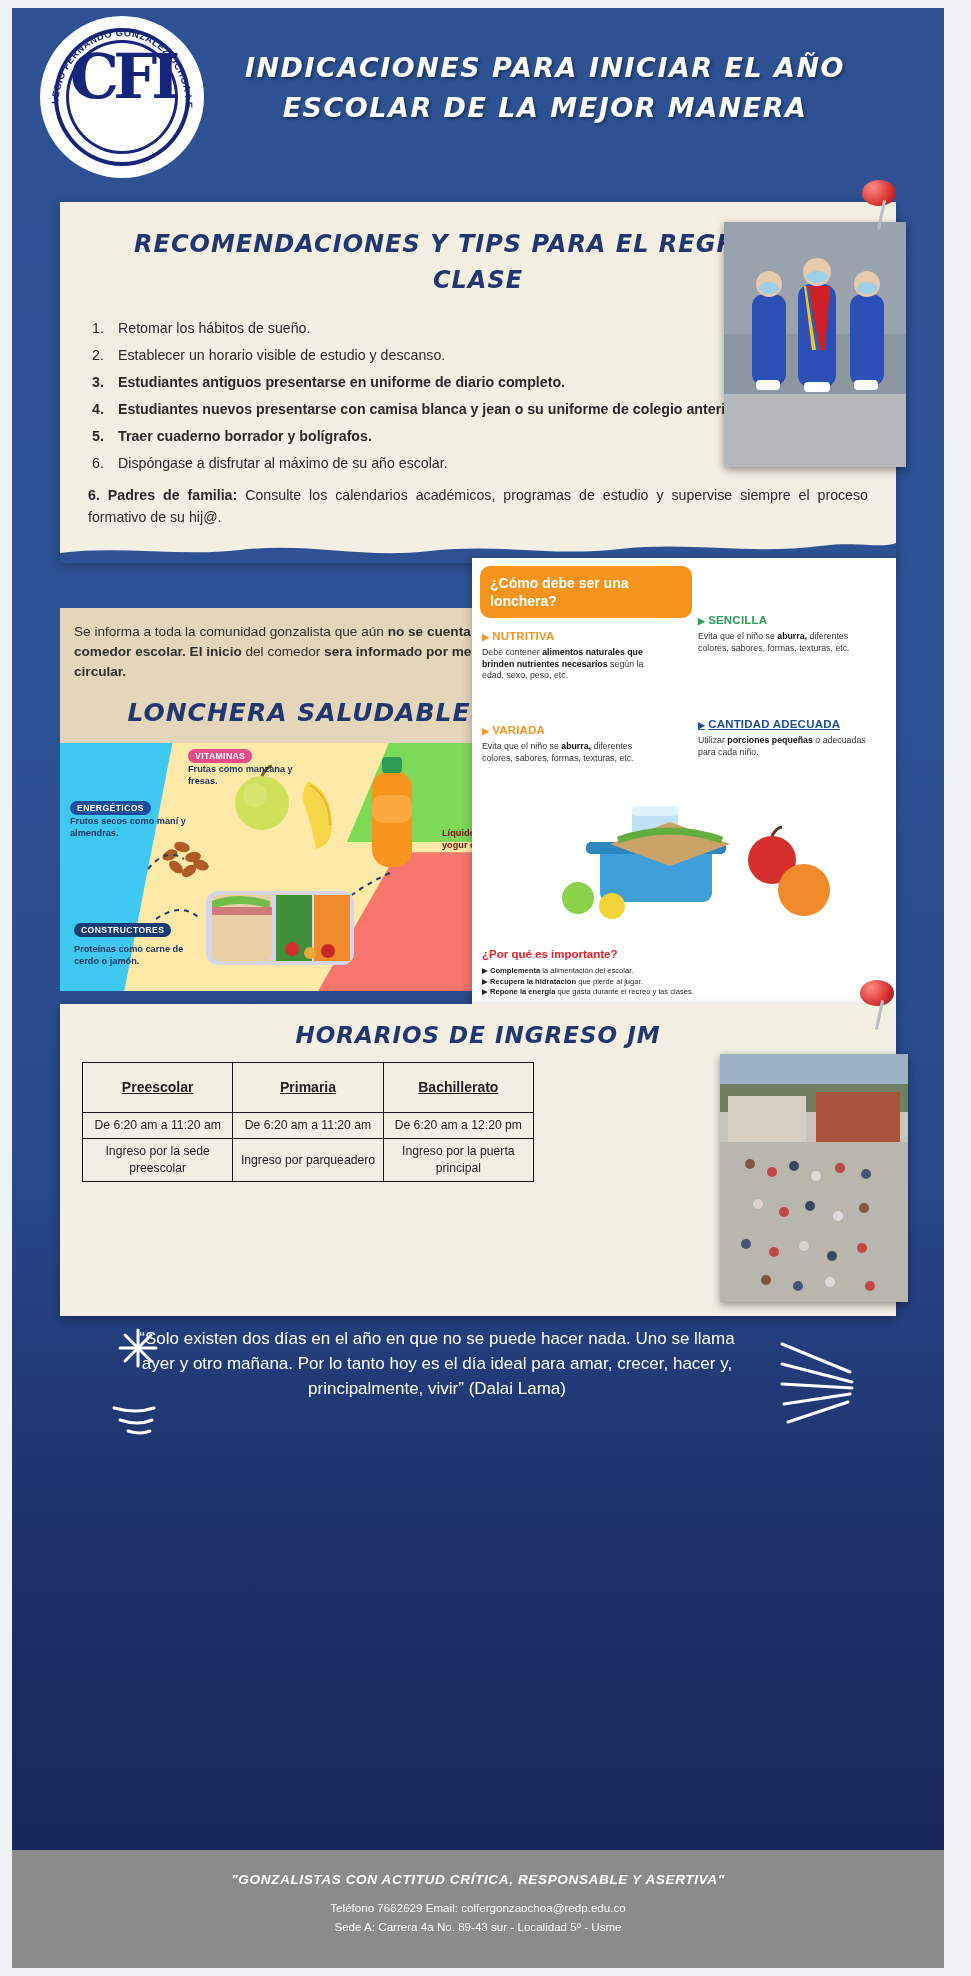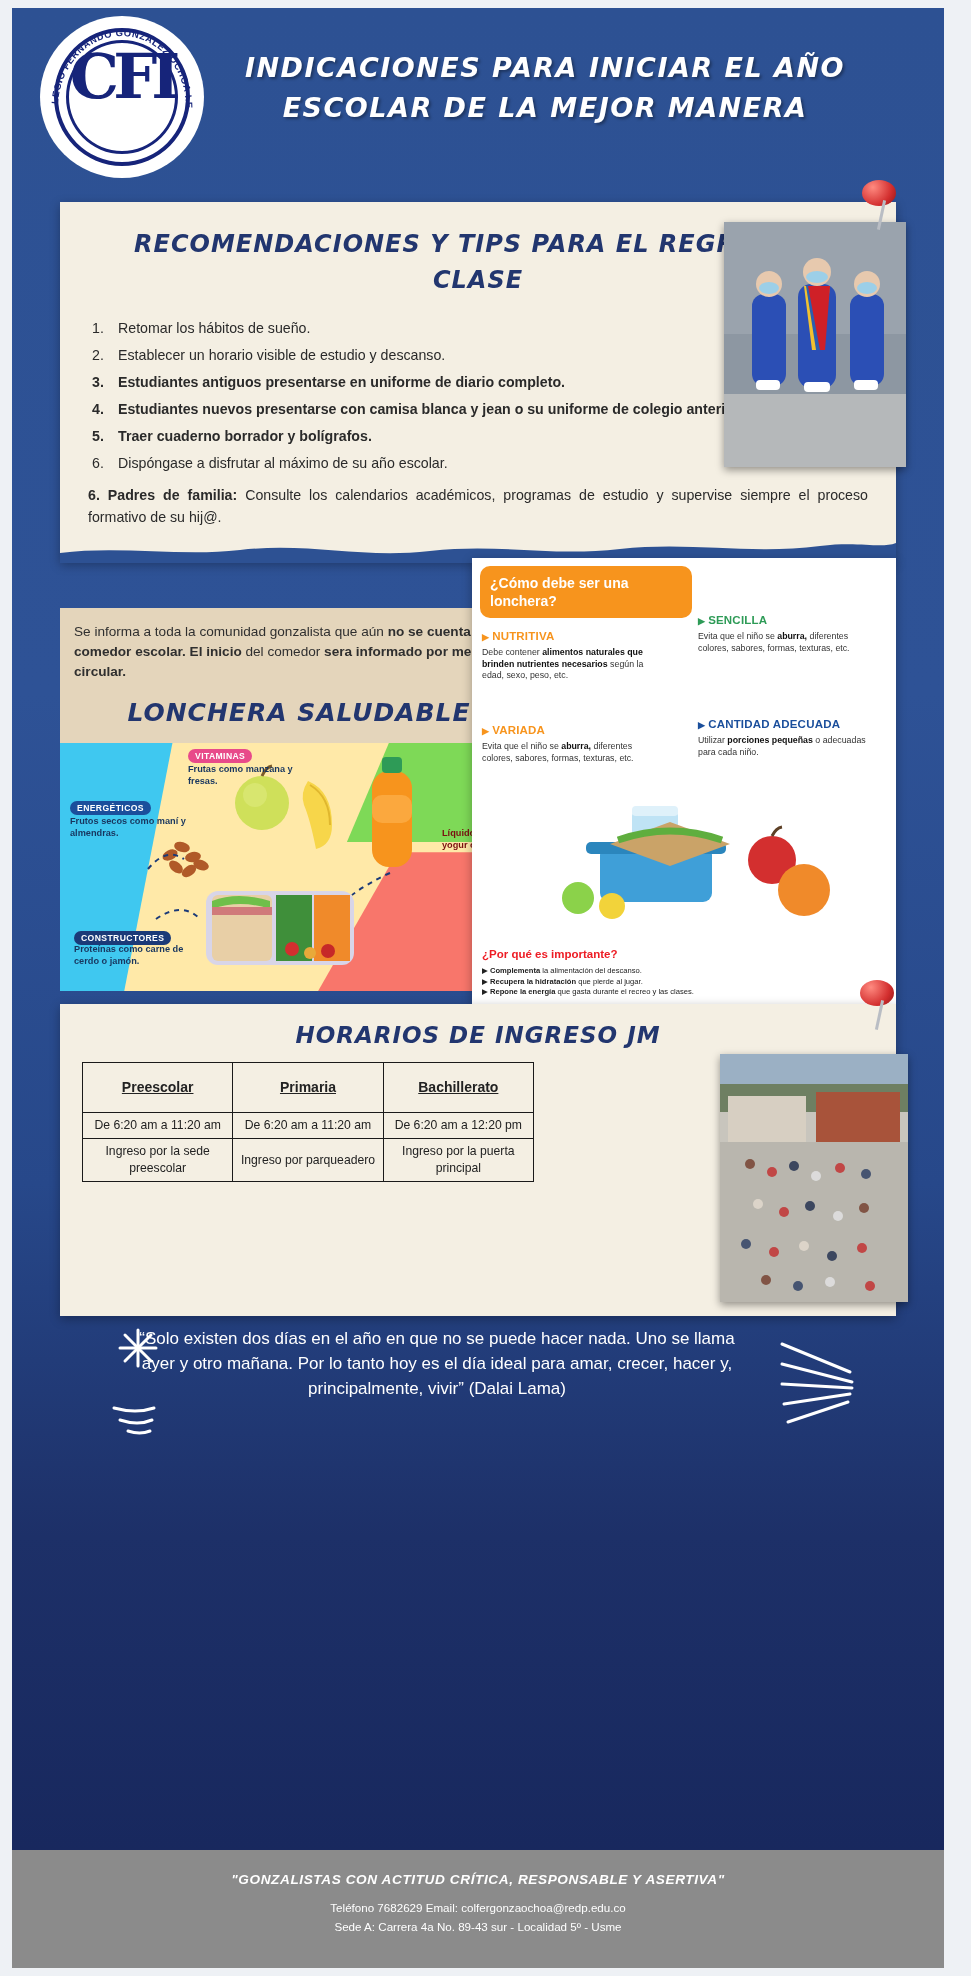--- a/index.html
+++ b/index.html
@@ -228,42 +228,42 @@
 
       <div class="tag" style="left:128px;top:6px;background:#e84a8a;">VITAMINAS</div>
       <div class="tagtext" style="left:128px;top:20px;width:120px;">Frutas como manzana y fresas.</div>
 
       <div class="tag" style="left:10px;top:58px;background:#1b4f9c;">ENERGÉTICOS</div>
       <div class="tagtext" style="left:10px;top:72px;width:120px;">Frutos secos como maní y almendras.</div>
 
       <div class="tag" style="right:10px;top:70px;background:#ed1c24;">BEBIDAS</div>
       <div class="tagtext" style="right:10px;top:84px;width:86px;color:#7a1010;">Líquidos como yogur o jugos.</div>
 
-      <div class="tag" style="left:14px;top:188px;background:#1b3a78;">CONSTRUCTORES</div>
+      <div class="tag" style="left:14px;top:180px;background:#1b3a78;">CONSTRUCTORES</div>
       <div class="tagtext" style="left:14px;top:200px;width:120px;">Proteínas como carne de cerdo o jamón.</div>
     </div>
   </div>
 
   <div class="info">
     <div class="info-hd">¿Cómo debe ser una lonchera?</div>
 
     <div class="col" style="left:10px;top:72px;">
       <div class="cl-h or"><span class="ar">▶</span><span>NUTRITIVA</span></div>
       <div class="cl-b"><span>Debe contener </span><b>alimentos naturales que brinden nutrientes necesarios</b><span> según la edad, sexo, peso, etc.</span></div>
     </div>
     <div class="col" style="left:226px;top:56px;">
       <div class="cl-h gr"><span class="ar">▶</span><span>SENCILLA</span></div>
       <div class="cl-b"><span>Evita que el niño se </span><b>aburra,</b><span> diferentes colores, sabores, formas, texturas, etc.</span></div>
     </div>
     <div class="col" style="left:10px;top:166px;">
       <div class="cl-h or"><span class="ar">▶</span><span>VARIADA</span></div>
       <div class="cl-b"><span>Evita que el niño se </span><b>aburra,</b><span> diferentes colores, sabores, formas, texturas, etc.</span></div>
     </div>
     <div class="col" style="left:226px;top:160px;">
-      <div class="cl-h bl" style=""><span class="ar">▶</span><span>CANTIDAD ADECUADA</span></div>
+      <div class="cl-h bl" style="text-decoration:underline;"><span class="ar">▶</span><span>CANTIDAD ADECUADA</span></div>
       <div class="cl-b"><span>Utilizar </span><b>porciones pequeñas</b><span> o adecuadas para cada niño.</span></div>
     </div>
 
     <div class="info-img">
       <svg viewBox="0 0 404 150" width="404" height="150">
         <rect width="404" height="150" fill="#fff"></rect>
         <rect x="150" y="24" width="46" height="62" rx="6" fill="#bfe3f5"></rect>
         <rect x="150" y="20" width="46" height="10" rx="4" fill="#dff1fa"></rect>
         <rect x="118" y="60" width="112" height="56" rx="9" fill="#3f9fd8"></rect>
         <rect x="104" y="56" width="140" height="12" rx="5" fill="#2b86bd"></rect>
@@ -272,21 +272,21 @@
         <circle cx="290" cy="74" r="24" fill="#d32f2f"></circle>
             <path d="M290 50 q4 -8 10 -9" stroke="#5d4026" stroke-width="3" fill="none"></path>
         <circle cx="322" cy="104" r="26" fill="#f08a2a"></circle>
         <circle cx="96" cy="112" r="16" fill="#8bd24a"></circle>
         <circle cx="130" cy="120" r="13" fill="#f2d33a"></circle>
       </svg>
     </div>
 
     <div class="why">¿Por qué es importante?</div>
     <div class="why-list">
-      <div>▶ <b>Complementa</b><span> la alimentación del descanso.</span></div>
+      <div>▶ <b>Complementa</b><span> la alimentación del escolar.</span></div>
       <div>▶ <b>Recupera la hidratación</b><span> que pierde al jugar.</span></div>
       <div>▶ <b>Repone la energía</b><span> que gasta durante el recreo y las clases.</span></div>
     </div>
   </div>
 
   <div class="card2">
     <div class="c2title">HORARIOS DE INGRESO JM</div>
     <table class="hor">
       <tbody>
             <tr>

